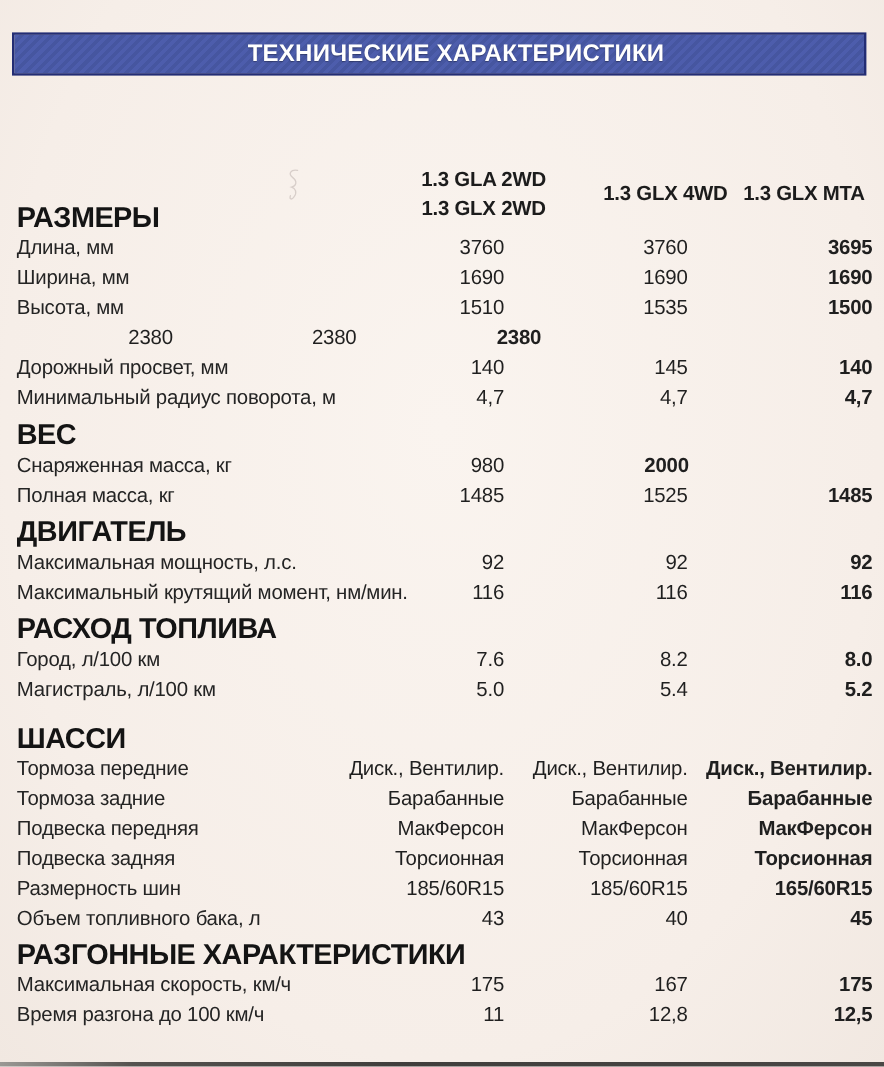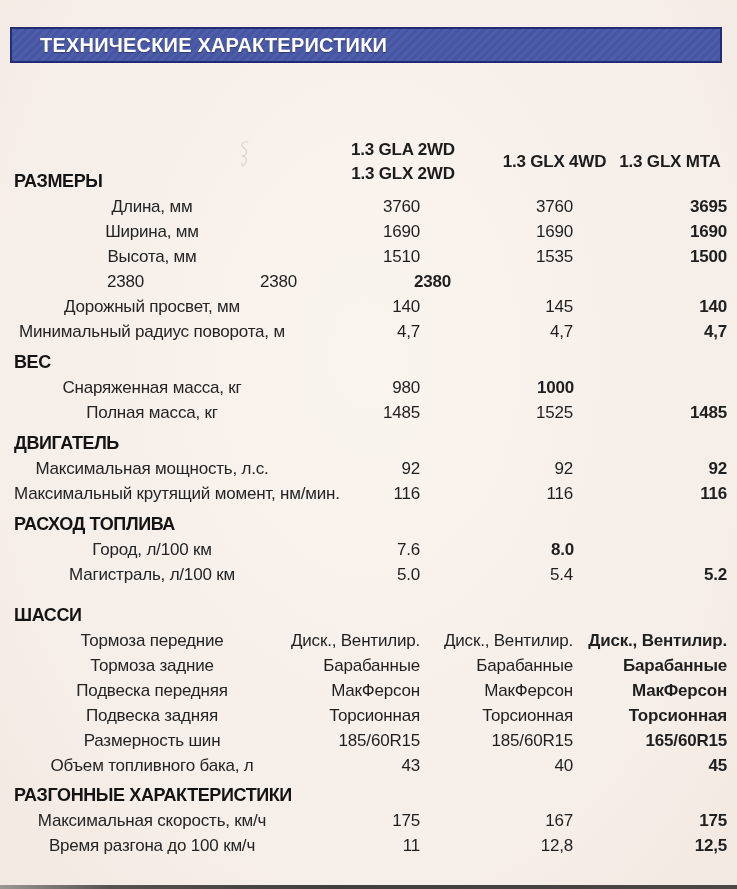--- a/index.html
+++ b/index.html
@@ -15,52 +15,52 @@
     overflow:hidden;
     background:radial-gradient(ellipse at 50% 40%, #faf4ef 0%, #f6eee8 70%, #f1e8e1 100%);
     letter-spacing:-0.2px;
   }
   
   .banner{
     position:absolute;left:10px;top:27px;
     width:708px;height:32px;
     border:2px solid #232d74;
     background:repeating-linear-gradient(135deg,#4d5dac 0 3px,#4656a0 3px 6px);
-    display:flex;align-items:center;
+    display:flex;align-items:center;justify-content:center;
   }
   .banner-title{
     color:#ffffff;font-weight:bold;font-size:20px;
     padding-left:28px;letter-spacing:0.2px;
     text-shadow:0 1px 1px rgba(0,0,0,0.35);
     white-space:nowrap;
   }
   
   .spec-table{
     position:absolute;left:14px;top:135px;width:713px;
     font-size:17px;color:#242424;
   }
   .hdr-row{
     display:flex;align-items:center;height:54px;
   }
   .cell{box-sizing:border-box;}
-  .c-label{width:276px;flex:0 0 276px;text-align:center;}
+  .c-label{width:276px;flex:0 0 276px;}
   .c-v1{width:130px;flex:0 0 130px;text-align:right;}
   .c-v2{width:153px;flex:0 0 153px;text-align:right;}
   .c-v3{width:154px;flex:0 0 154px;text-align:right;font-weight:bold;}
   .hdr{font-weight:bold;font-size:17px;color:#1c1c1c;white-space:nowrap;}
   .hdr.c-v1{text-align:center;transform:translateX(48px);line-height:24px;}
   .hdr.c-v2{text-align:center;transform:translateX(58px);}
   .hdr.c-v3{text-align:center;transform:translateX(20px);}
   .section{margin-top:6px;}
   .section--first{margin-top:-20px;}
   .section--gap-lg{margin-top:16px;}
   .section--gap-sm{margin-top:5px;}
   .section-title{
     height:25px;display:flex;align-items:center;
-    font-weight:bold;font-size:18px;color:#141414;
+    font-weight:bold;font-size:24px;color:#141414;
     letter-spacing:-0.4px;white-space:nowrap;text-align:center;
   }
   .row{height:25px;display:flex;align-items:center;}
   .row .c-label{white-space:nowrap;overflow:visible;}
   .row .v{white-space:nowrap;color:#1f1f1f;}
   
   .squiggle{position:absolute;left:234px;top:140px;opacity:0.45;}
   .bottom-edge{
     position:absolute;left:0;right:0;bottom:0;height:4px;
     background:linear-gradient(to right,#9a9894 0%,#55524f 15%,#403e3c 45%,#4a4745 100%);
@@ -128,21 +128,21 @@
             <div class="cell v c-v1">4,7</div>
             <div class="cell v c-v2">4,7</div>
             <div class="cell v c-v3">4,7</div>
           </div>
         </section>
         <section class="section">
           <div class="section-title">ВЕС</div>
           <div class="row">
             <div class="cell c-label">Снаряженная масса, кг</div>
             <div class="cell v c-v1">980</div>
-            <div class="cell v c-v3">1000</div>
+            <div class="cell v c-v3">2000</div>
           </div>
           <div class="row">
             <div class="cell c-label">Полная масса, кг</div>
             <div class="cell v c-v1">1485</div>
             <div class="cell v c-v2">1525</div>
             <div class="cell v c-v3">1485</div>
           </div>
         </section>
         <section class="section">
           <div class="section-title">ДВИГАТЕЛЬ</div>
@@ -157,20 +157,21 @@
             <div class="cell v c-v1">116</div>
             <div class="cell v c-v2">116</div>
             <div class="cell v c-v3">116</div>
           </div>
         </section>
         <section class="section">
           <div class="section-title">РАСХОД ТОПЛИВА</div>
           <div class="row">
             <div class="cell c-label">Город, л/100 км</div>
             <div class="cell v c-v1">7.6</div>
+            <div class="cell v c-v2">8.2</div>
             <div class="cell v c-v3">8.0</div>
           </div>
           <div class="row">
             <div class="cell c-label">Магистраль, л/100 км</div>
             <div class="cell v c-v1">5.0</div>
             <div class="cell v c-v2">5.4</div>
             <div class="cell v c-v3">5.2</div>
           </div>
         </section>
         <section class="section section--gap-lg">

